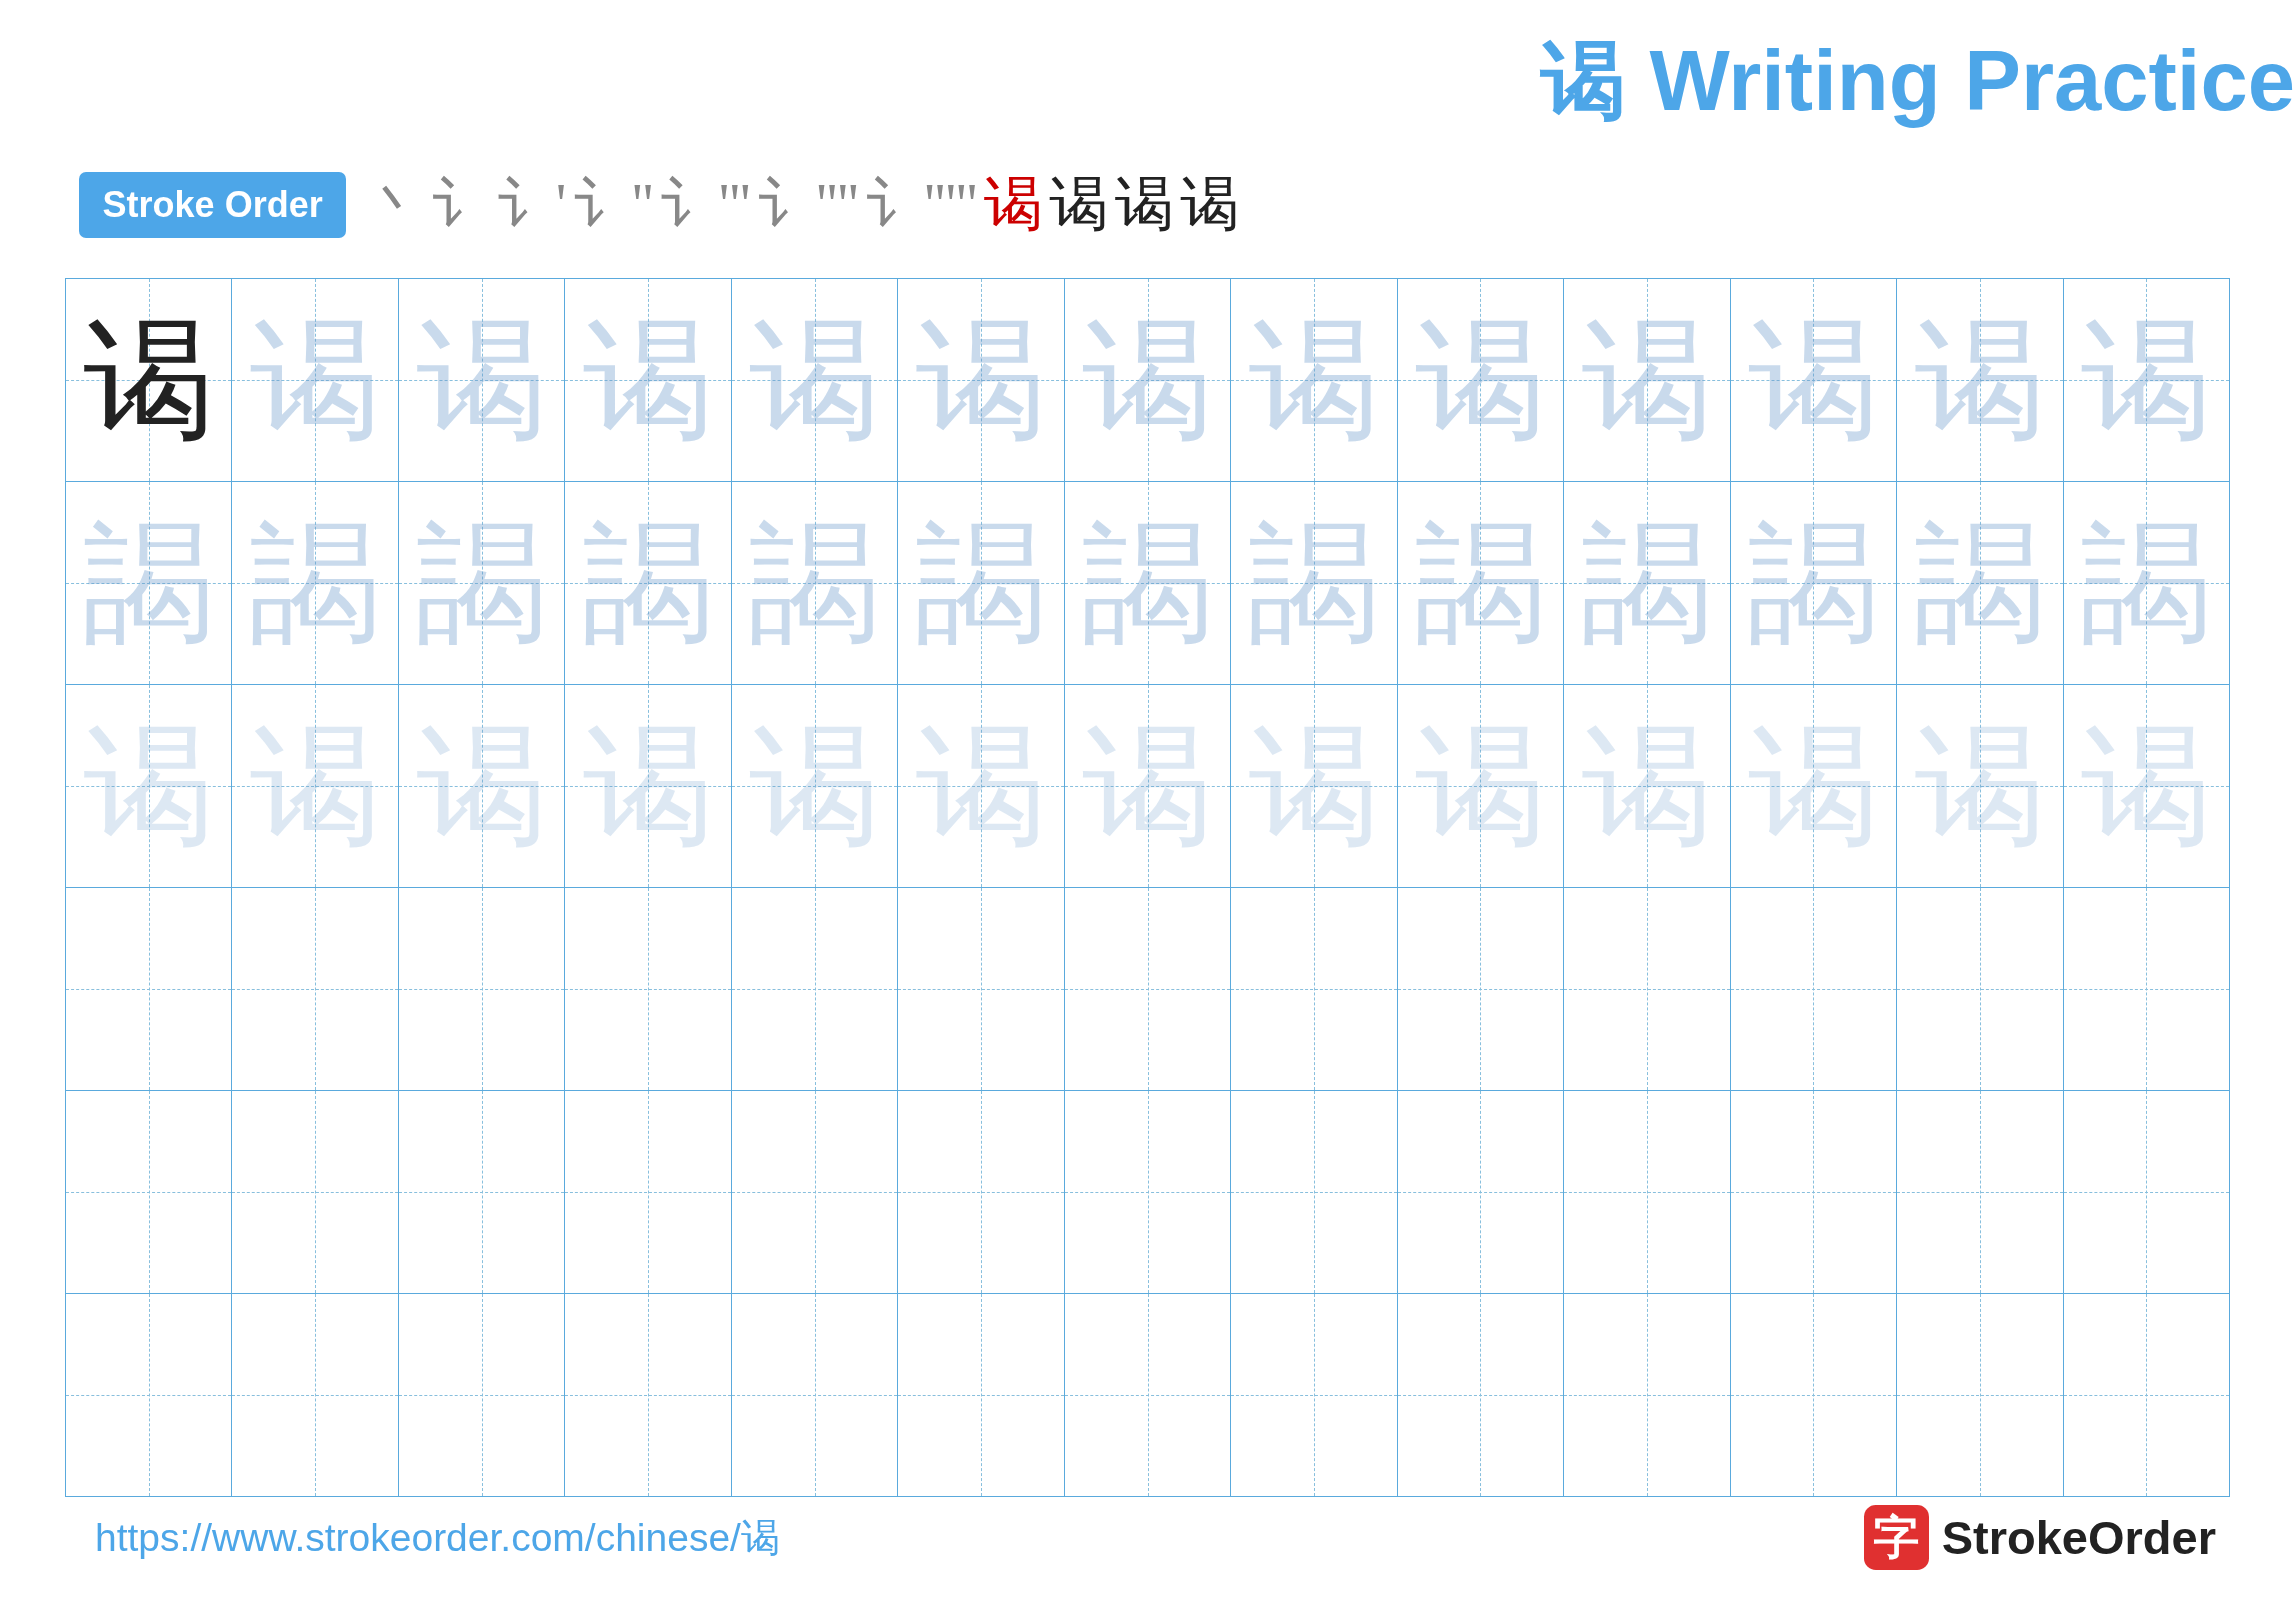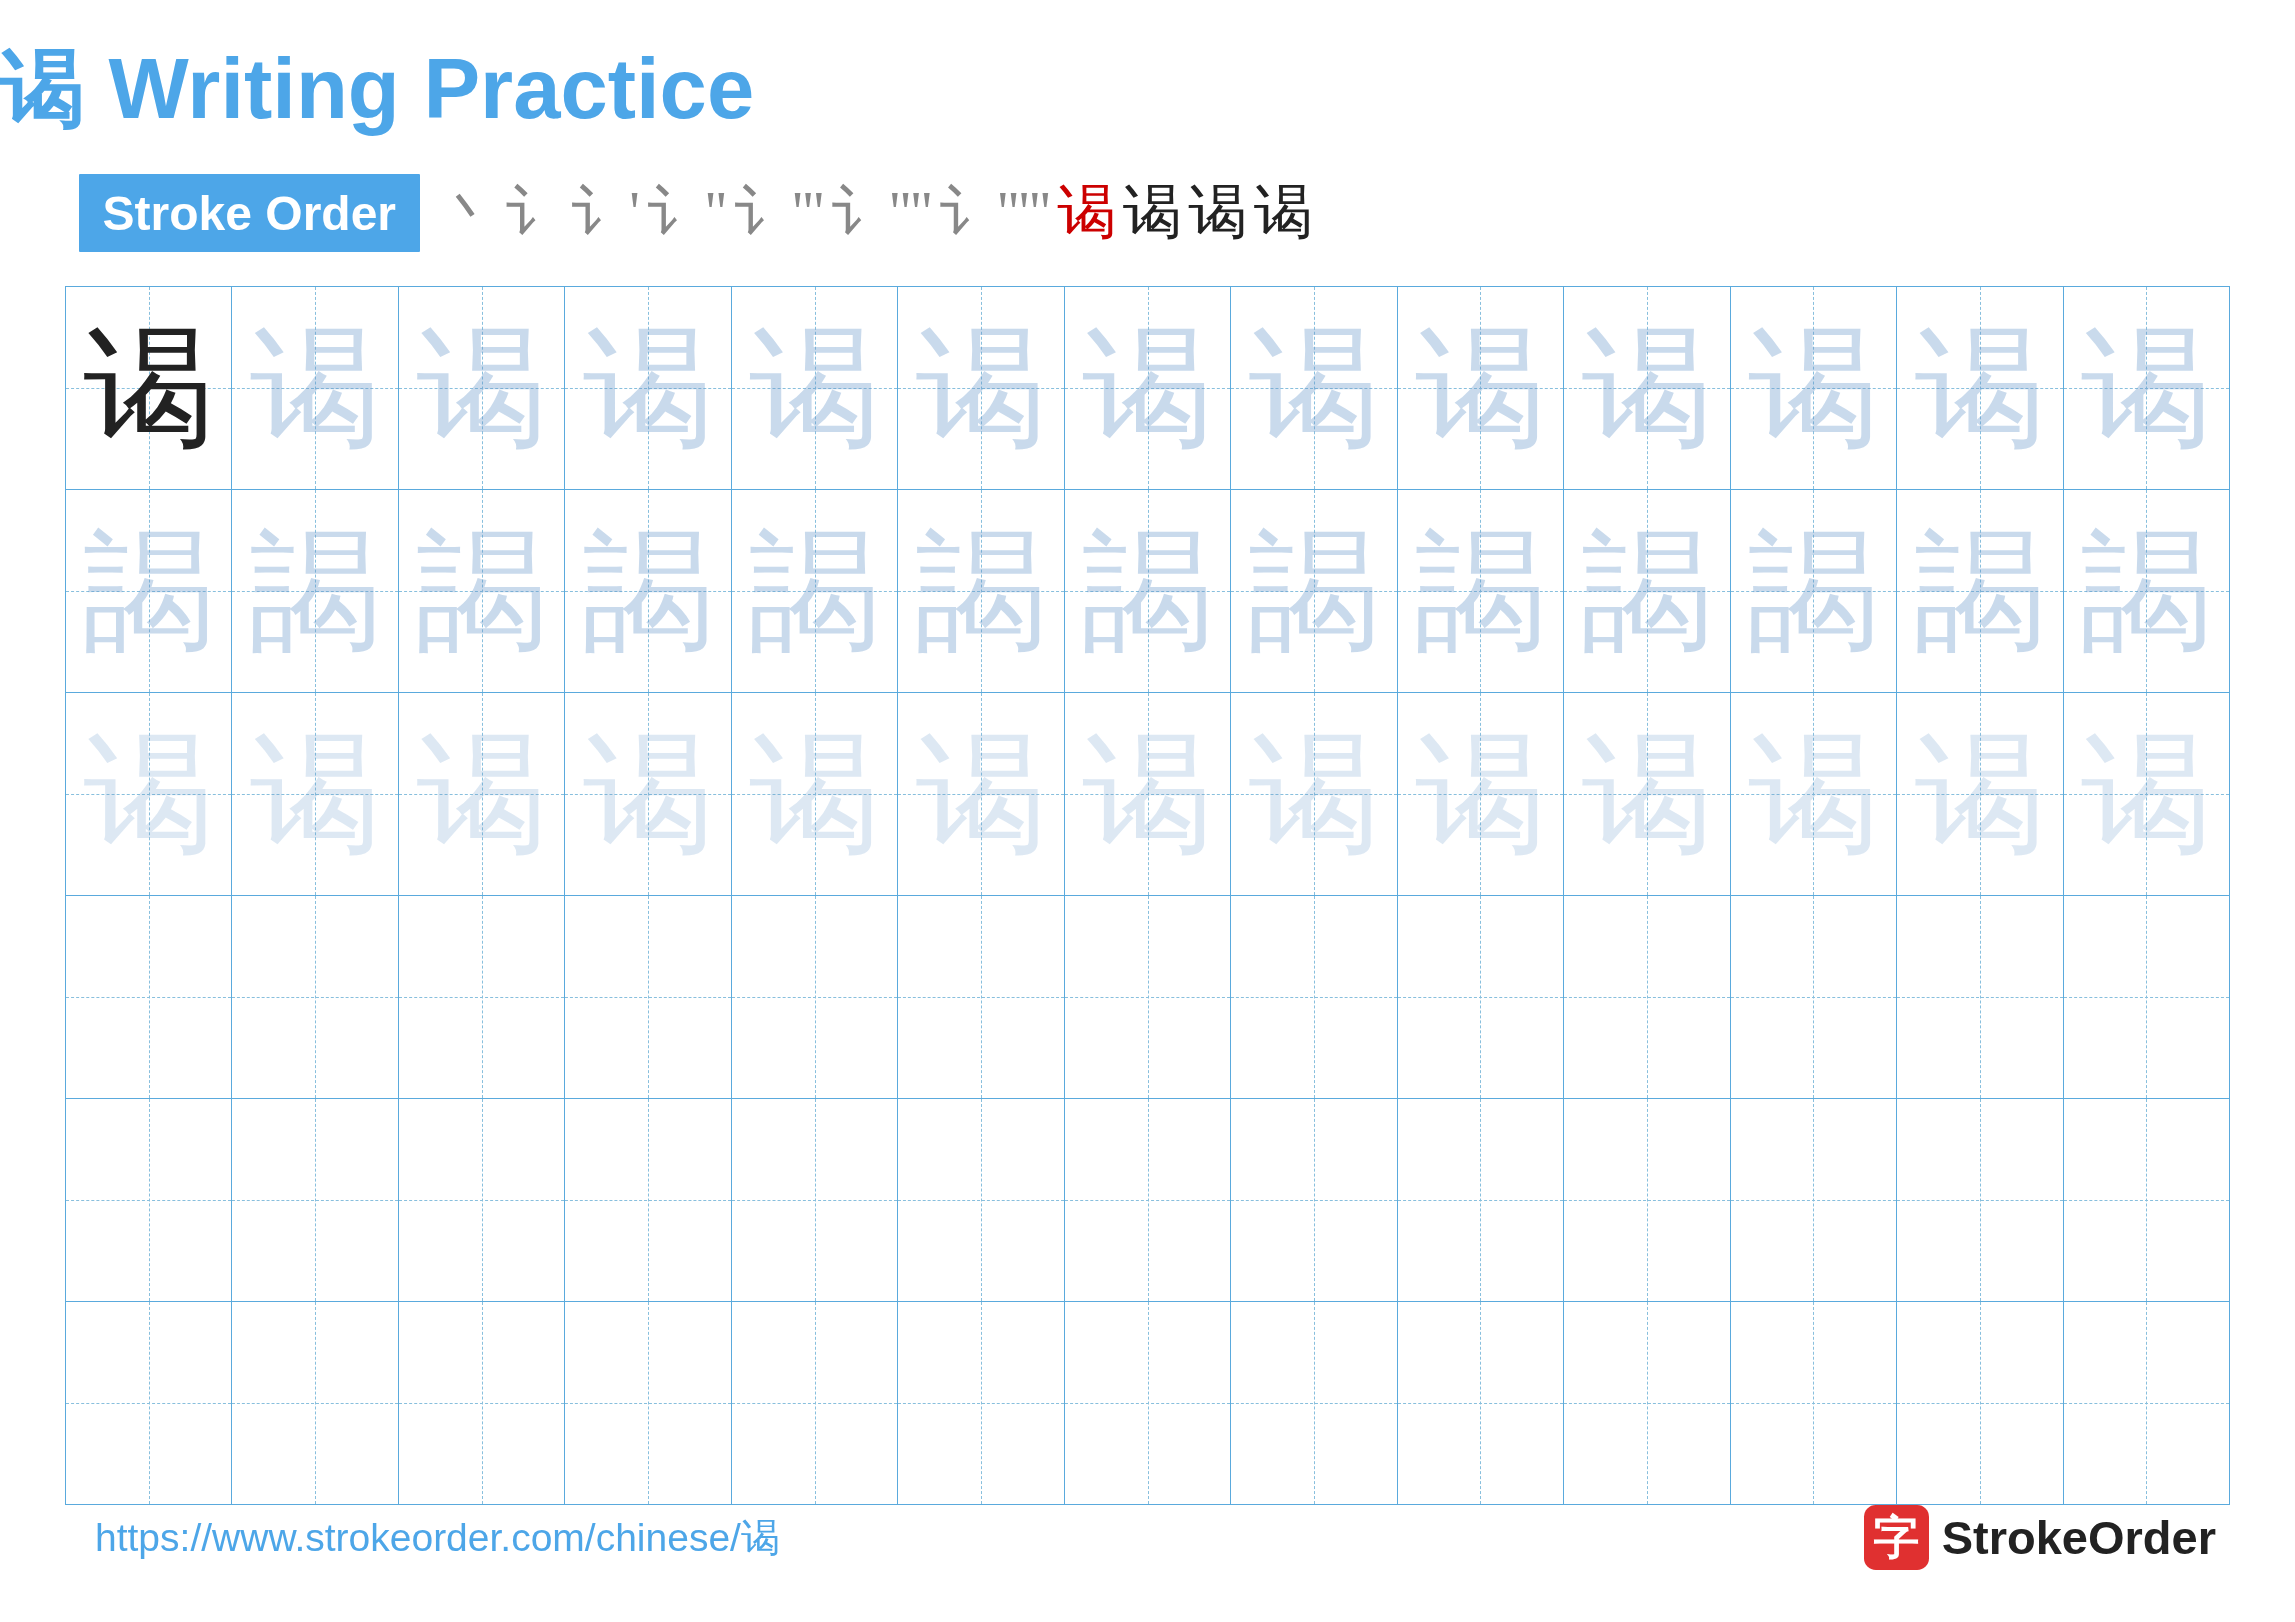--- a/index.html
+++ b/index.html
@@ -7,43 +7,43 @@
     body {
       background: #ffffff;
       font-family: serif;
       width: 2295px;
       height: 1622px;
       position: relative;
       overflow: hidden;
     }
 
     .page-title {
-      text-align: left;
-      padding-top: 32px;
+      text-align: right;
+      padding-top: 24px;
       padding-bottom: 26px;
       font-size: 85px;
       color: #4da6e8;
       font-family: Arial, sans-serif;
       font-weight: bold;
     }
 
     .stroke-order-section {
       display: flex;
       align-items: center;
       padding-left: 79px;
       padding-bottom: 33px;
       gap: 19.6px;
     }
 
     .stroke-order-badge {
       background-color: #4da6e8;
       color: white;
-      font-size: 48px;
+      font-size: 36px;
       padding: 11.8px 23.6px;
-      border-radius: 1px;
+      border-radius: 7px;
       font-family: Arial, sans-serif;
       font-weight: bold;
       white-space: nowrap;
     }
 
     .stroke-sequence {
       display: flex;
       align-items: center;
       gap: 6.5px;
       font-size: 59px;

